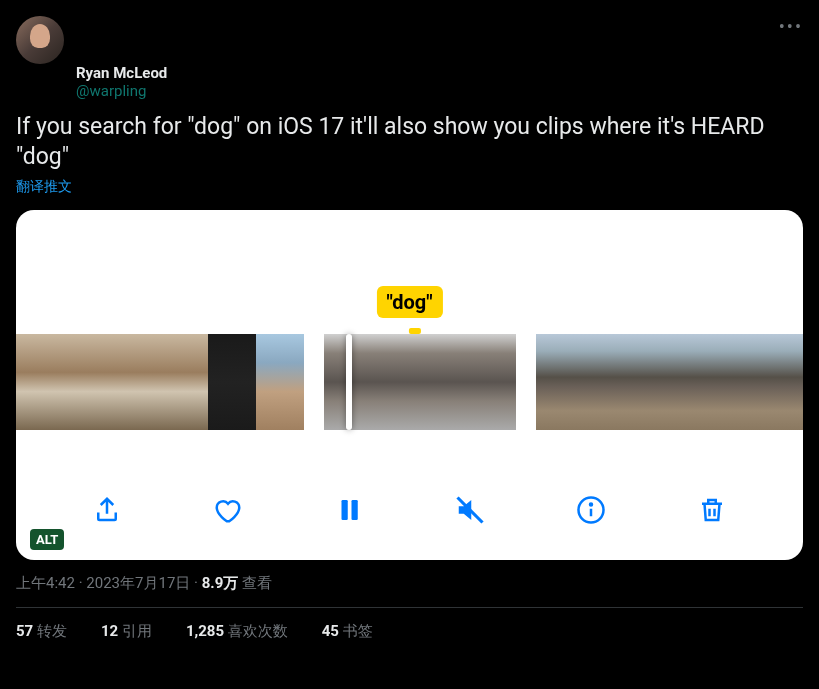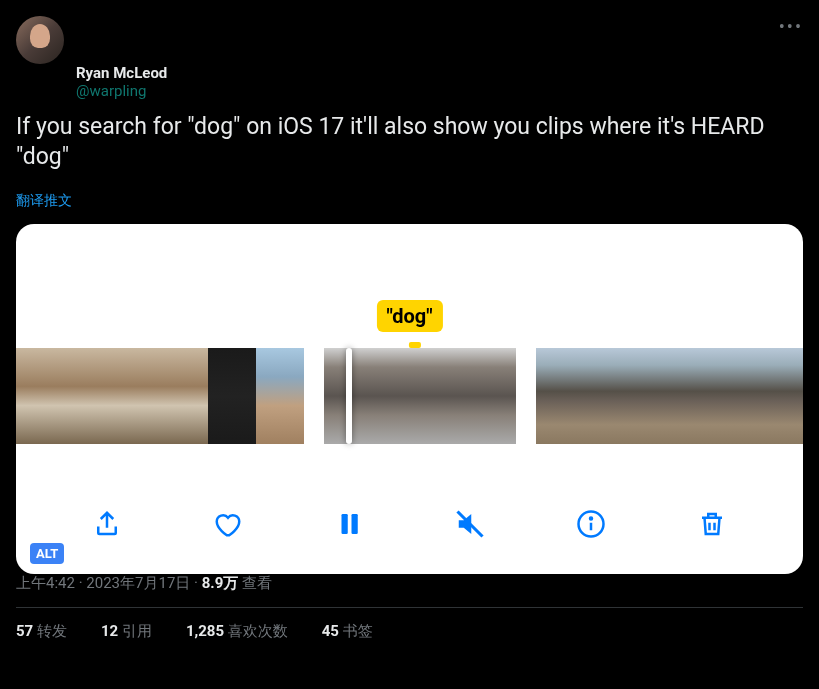--- a/index.html
+++ b/index.html
@@ -58,21 +58,21 @@
     }
     .tweet-text {
       font-size: 23px;
       line-height: 1.3;
       color: #e7e9ea;
       margin-top: 12px;
     }
     .translate-link {
       color: #1d9bf0;
       font-size: 14px;
-      margin-top: 20px;
+      margin-top: 6px;
       cursor: pointer;
     }
     .media-card {
       margin-top: 14px;
       border-radius: 18px;
       background: #fff;
       overflow: hidden;
       position: relative;
       height: 350px;
     }
@@ -147,29 +147,30 @@
       align-items: center;
       justify-content: center;
       cursor: pointer;
       color: #007aff;
     }
     .media-btn svg { width: 30px; height: 30px; }
     .alt-badge {
       position: absolute;
       bottom: 10px;
       left: 14px;
-      background: #3b82f6;
+      background: #14532d;
       color: #fff;
       font-weight: 700;
       font-size: 13px;
       padding: 3px 6px;
       border-radius: 4px;
       cursor: pointer;
     }
     .meta-line {
+      margin-top: 14px;
       color: #71767b;
       font-size: 15px;
       padding-bottom: 14px;
       border-bottom: 1px solid #2f3336;
     }
     .meta-line .views-count { color: #e7e9ea; font-weight: 700; }
     .stats-line {
       display: flex;
       gap: 34px;
       padding: 14px 0;

